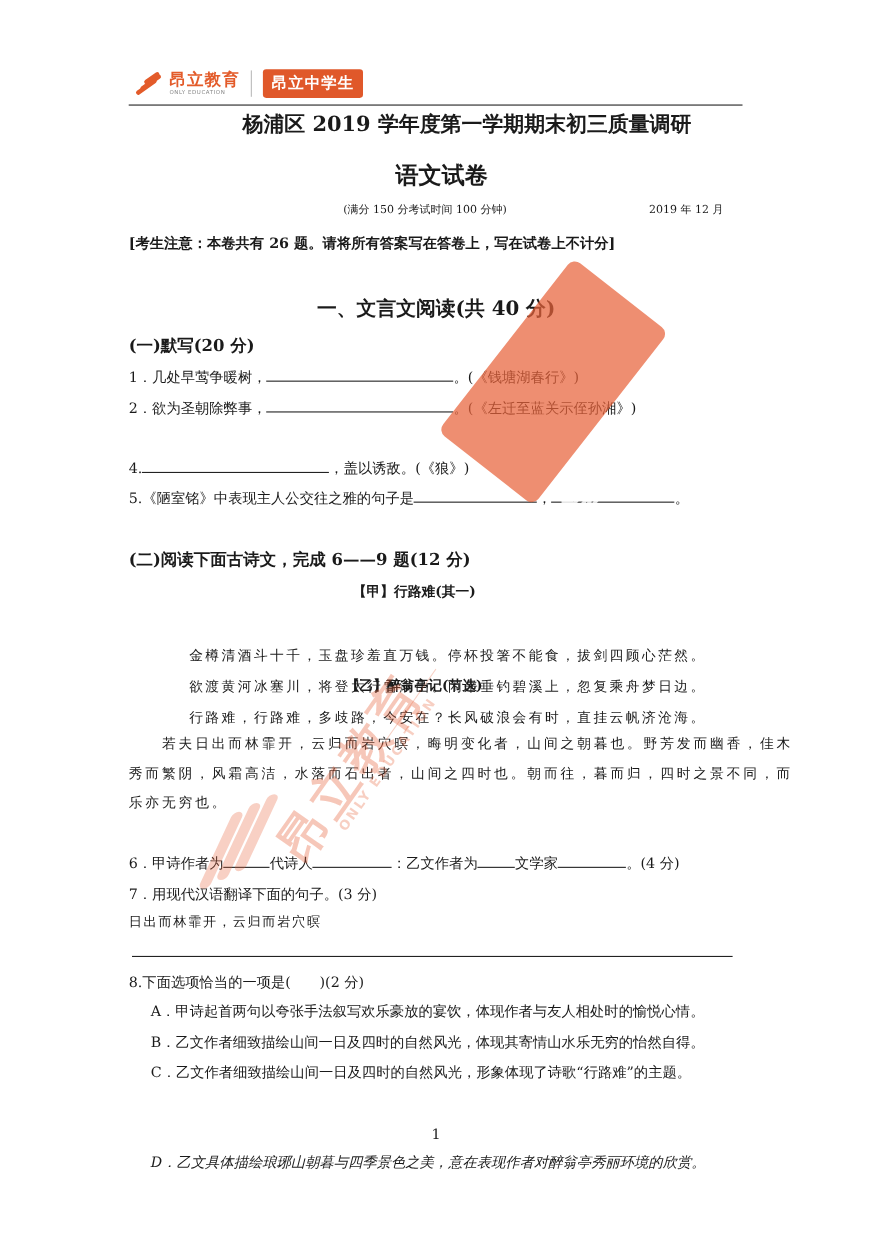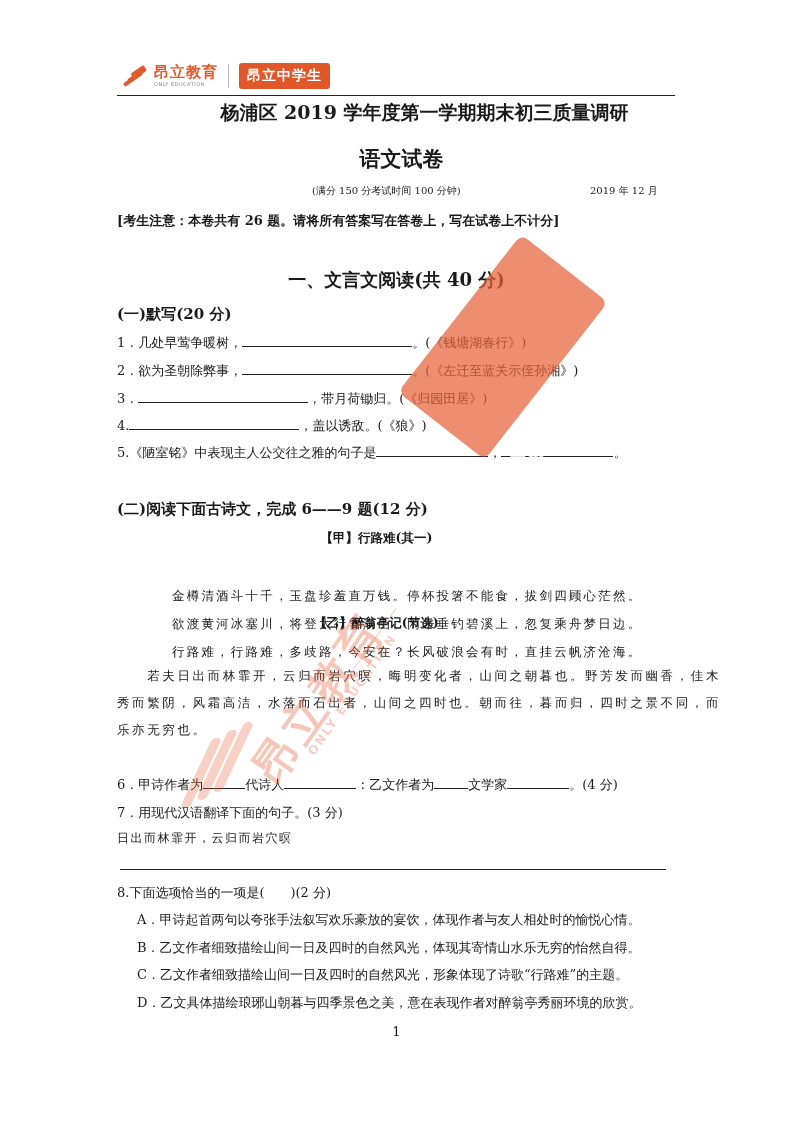--- a/index.html
+++ b/index.html
@@ -89,23 +89,20 @@
   <div class="sec-title">一、文言文阅读(共 40 分)</div>
 
   <div class="sub-title" style="top:305px;">(一)默写(20 分)</div>
 
   <div class="q" style="top:334px;">
     <span>1．几处早莺争暖树，</span><span class="blank" style="width:170px;"></span><span>。(《钱塘湖春行》)</span>
   </div>
   <div class="q" style="top:362px;">
     <span>2．欲为圣朝除弊事，</span><span class="blank" style="width:170px;"></span><span>。(《左迁至蓝关示侄孙湘》)</span>
   </div>
-  <div class="q" style="top:390px;">
-    <span>3．</span><span class="blank" style="width:170px;"></span><span>，带月荷锄归。(《归园田居》)</span>
-  </div>
   <div class="q" style="top:417px;">
     <span>4.</span><span class="blank" style="width:170px;"></span><span>，盖以诱敌。(《狼》)</span>
   </div>
   <div class="q" style="top:444px;">
     <span>5.《陋室铭》中表现主人公交往之雅的句子是</span><span class="blank" style="width:112px;"></span><span>，</span><span class="blank" style="width:112px;"></span><span>。</span>
   </div>
 
   <div class="sub-title" style="top:500px;">(二)阅读下面古诗文，完成 6——9 题(12 分)</div>
 
   <div class="poem-title" style="top:530px;">【甲】行路难(其一)</div>
@@ -123,21 +120,21 @@
   </div>
 
   <div class="q" style="top:804px;">7．用现代汉语翻译下面的句子。(3 分)</div>
   <div class="prose-line" style="top:830px; font-size:12px; letter-spacing:1.5px;">日出而林霏开，云归而岩穴暝</div>
   <div class="answer-line"></div>
 
   <div class="q" style="top:884px;">8.下面选项恰当的一项是(　　)(2 分)</div>
   <div class="option" style="top:911px;">A．甲诗起首两句以夸张手法叙写欢乐豪放的宴饮，体现作者与友人相处时的愉悦心情。</div>
   <div class="option" style="top:939px;">B．乙文作者细致描绘山间一日及四时的自然风光，体现其寄情山水乐无穷的怡然自得。</div>
   <div class="option" style="top:966px;">C．乙文作者细致描绘山间一日及四时的自然风光，形象体现了诗歌“行路难”的主题。</div>
-  <div class="option" style="top:994px;">D．乙文具体描绘琅琊山朝暮与四季景色之美，意在表现作者对醉翁亭秀丽环境的欣赏。</div>
+  <div class="option" style="top:1048px;font-style:italic;">D．乙文具体描绘琅琊山朝暮与四季景色之美，意在表现作者对醉翁亭秀丽环境的欣赏。</div>
 
   <div class="page-num">1</div>
 
   <div class="wm">
     <div class="wm-band"></div>
     <div class="wm-band-text">昂立中学生</div>
     <div class="wm-sep"></div>
     <div class="wm-stripes">
       <span style="left:6px; top:8px;"></span>
       <span style="left:22px; top:0px;"></span>

